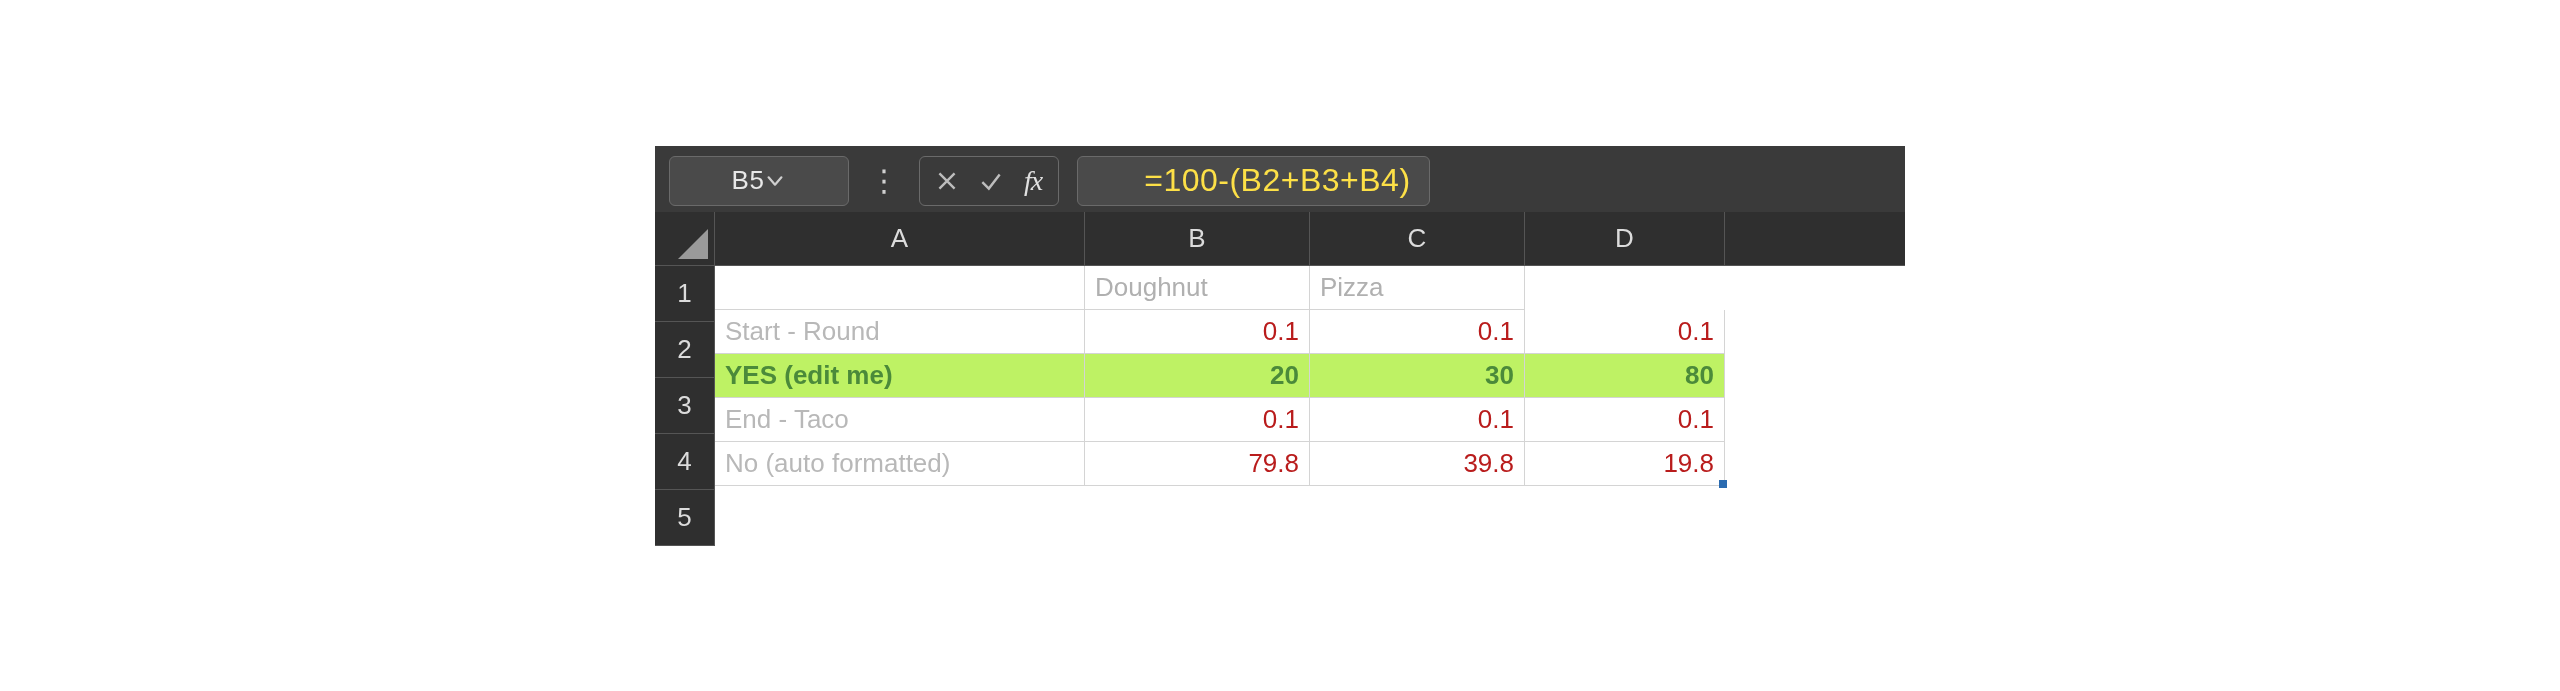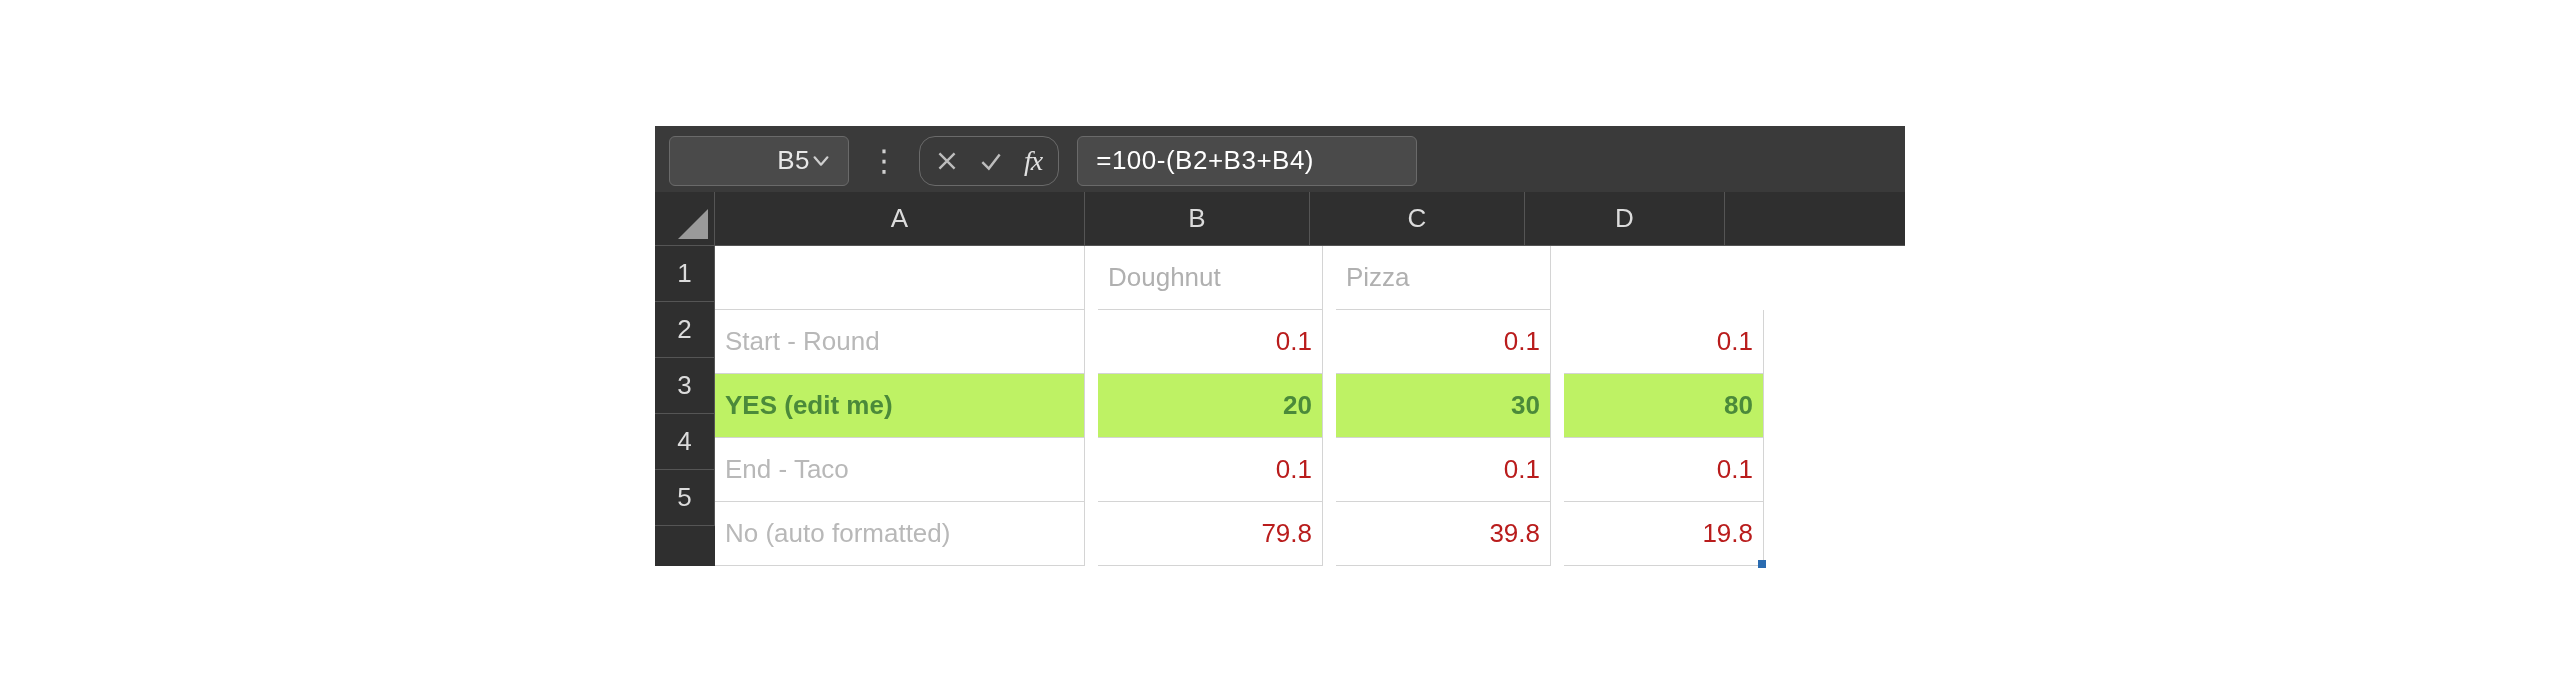--- a/index.html
+++ b/index.html
@@ -22,21 +22,21 @@
     .formula-bar-area {
       background: #3a3a3a;
       padding: 10px 14px 6px 14px;
       display: flex;
       align-items: center;
       gap: 18px;
     }
     .namebox {
       display: flex;
       align-items: center;
-      justify-content: flex-end;
+      justify-content: center;
       background: #4a4a4a;
       border: 1px solid #6a6a6a;
       border-radius: 6px;
       padding: 6px 16px;
       min-width: 180px;
       height: 50px;
     }
     .namebox-text {
       color: #e8e8e8;
       font-size: 26px;
@@ -55,21 +55,21 @@
       font-size: 30px;
       line-height: 1;
       user-select: none;
       padding: 0 2px;
       letter-spacing: 0;
     }
     .fx-group {
       display: flex;
       align-items: center;
       border: 1px solid #6a6a6a;
-      border-radius: 16px;
+      border-radius: 6px;
       background: transparent;
       height: 50px;
       padding: 0 14px;
       gap: 18px;
     }
     .fx-btn {
       color: #bdbdbd;
       display: flex;
       align-items: center;
     }
@@ -94,23 +94,24 @@
       border: 1px solid #6a6a6a;
       border-radius: 6px;
       height: 50px;
       flex: none;
       display: flex;
       align-items: center;
       padding: 0 18px;
       min-width: 340px;
     }
     .formula-text {
-      color: #ffffff;
-      font-size: 26px;
+      color: #fde047;
+      font-size: 32px;
       letter-spacing: 0.5px;
+      margin-left: 48px;
     }
 
     
     .col-header-area {
       background: #2f2f2f;
       display: flex;
       height: 54px;
       border-bottom: 1px solid #555;
     }
     .select-all-triangle {
@@ -159,22 +160,21 @@
       font-size: 26px;
       border-bottom: 1px solid #555;
       border-right: 1px solid #555;
     }
     .cells {
       flex: 1;
       background: #fff;
     }
     .cell-row {
       display: flex;
-      height: 64px;
-      gap: 13px;
+      height: 44px;
     }
     .cell {
       border-right: 1px solid #d4d4d4;
       border-bottom: 1px solid #d4d4d4;
       display: flex;
       align-items: center;
       font-size: 26px;
       padding: 0 10px;
     }
     .cell.colA { flex: 0 0 370px; justify-content: flex-start; color: #b8b8b8; }

